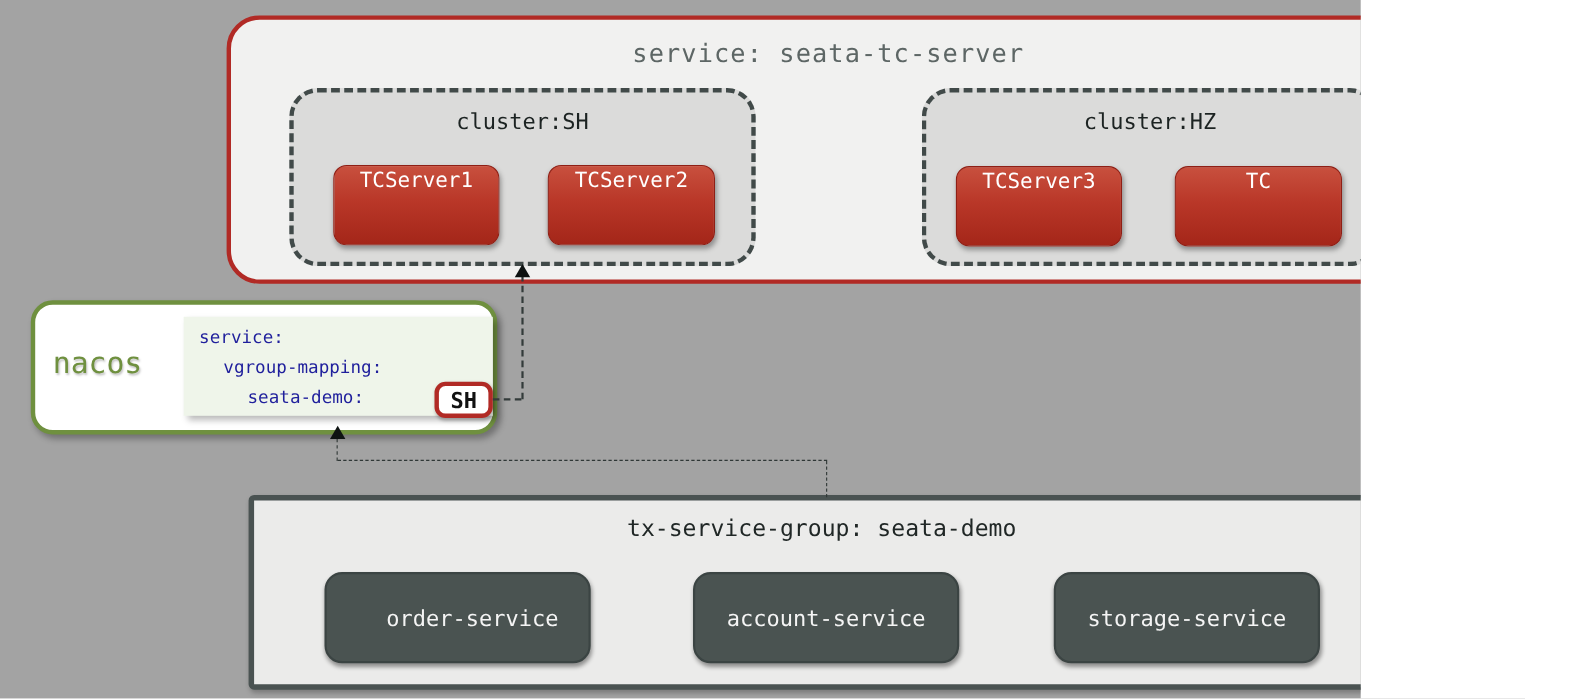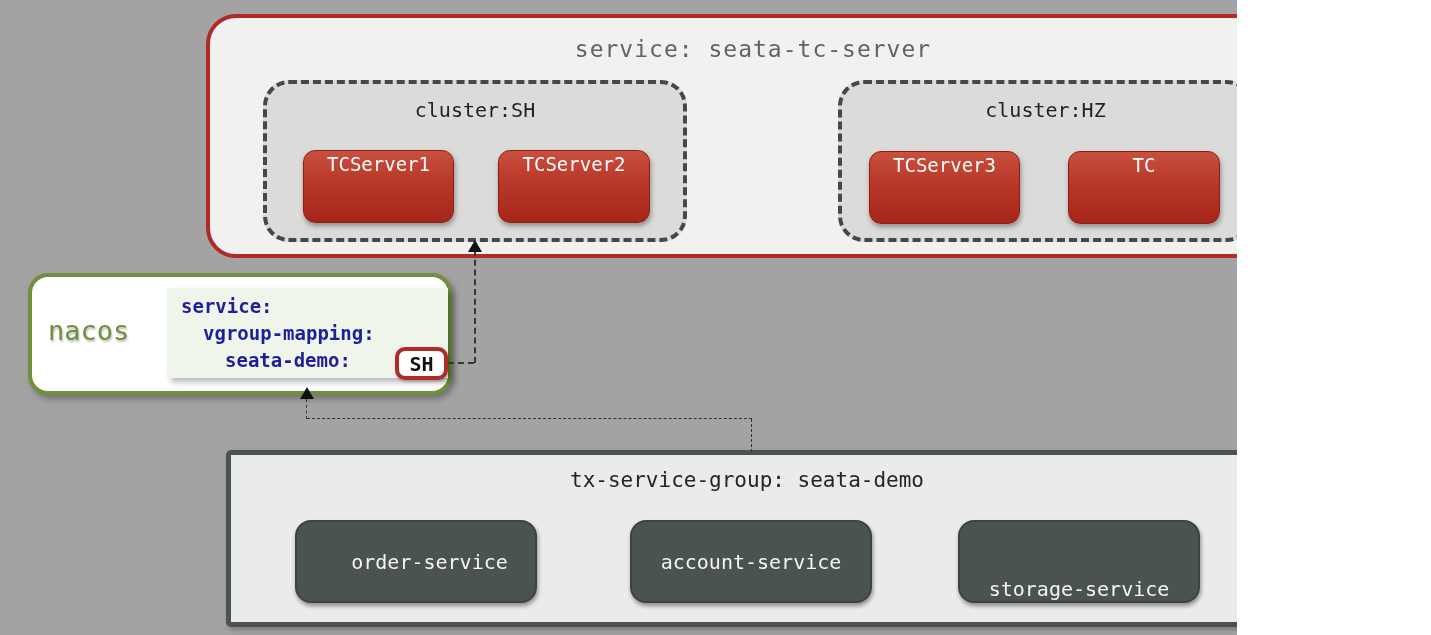--- a/index.html
+++ b/index.html
@@ -50,21 +50,21 @@
   .nacos-label {
     position:absolute; left:16px; top:38px; color:#6f903f; font-size:27px;
     text-shadow:1px 2px 2px rgba(0,0,0,0.25);
   }
   .config-panel {
     position:absolute; left:135px; top:11px; width:281px; height:90px;
     background:#eff5ea; box-shadow:4px 4px 6px rgba(0,0,0,0.28);
     padding-top:5px; box-sizing:border-box;
   }
   .cfg-line {
-    color:#1f1f9c; font-weight:bold; font-size:19px; line-height:27px;
+    color:#1f1f9c; font-weight:normal; font-size:16px; line-height:27px;
     white-space:pre;
   }
   .cfg-indent-0 { padding-left:14px; }
   .cfg-indent-1 { padding-left:36px; }
   .cfg-indent-2 { padding-left:58px; }
   .sh-chip {
     position:absolute; left:228px; top:59px; width:53px; height:33px;
     box-sizing:border-box; border:4px solid #b12a25; border-radius:10px;
     background:#ffffff; color:#111111; font-size:20px; font-weight:bold;
     display:flex; align-items:center; justify-content:center;
@@ -82,21 +82,21 @@
     color:#202726; font-size:21px;
   }
   .svc-node {
     position:absolute; top:65px; width:242px; height:83px; box-sizing:border-box;
     background:#4a5351; border:2px solid #3b4443; border-radius:16px;
     color:#f4f4f4; font-size:20px; display:flex; align-items:center;
     justify-content:center; box-shadow:1px 3px 4px rgba(0,0,0,0.40);
   }
   .svc-order   { left:64px;padding-left:27px; }
   .svc-account { left:399px; }
-  .svc-storage { left:727px;align-items:flex-end; }
+  .svc-storage { left:727px; }
 
   
   .dash-v { width:0; border-left:2px dashed #333b3a; }
   .dash-h { height:0; border-top:2px dashed #333b3a; }
   .thin-v { width:0; border-left:1.5px dashed #2f3736; }
   .thin-h { height:0; border-top:1.5px dashed #2f3736; }
   .conn-sh-h { left:448px; top:362px; width:26px; }
   .conn-sh-v { left:474px; top:250px; height:113px; }
   .conn-tx-v1 { left:751px; top:419px; height:33px; }
   .conn-tx-h  { left:307px; top:418px; width:445px; }

